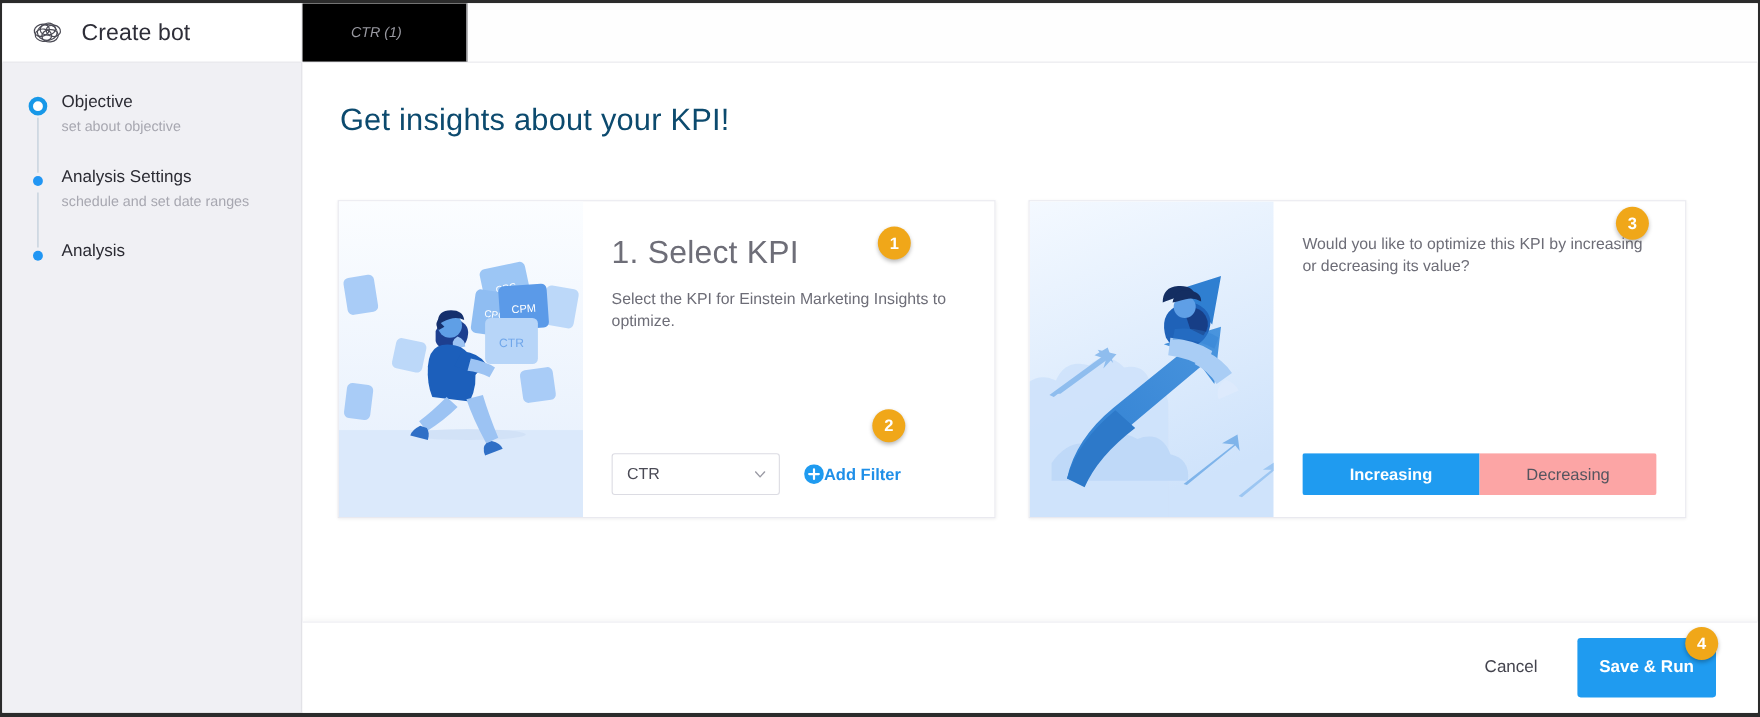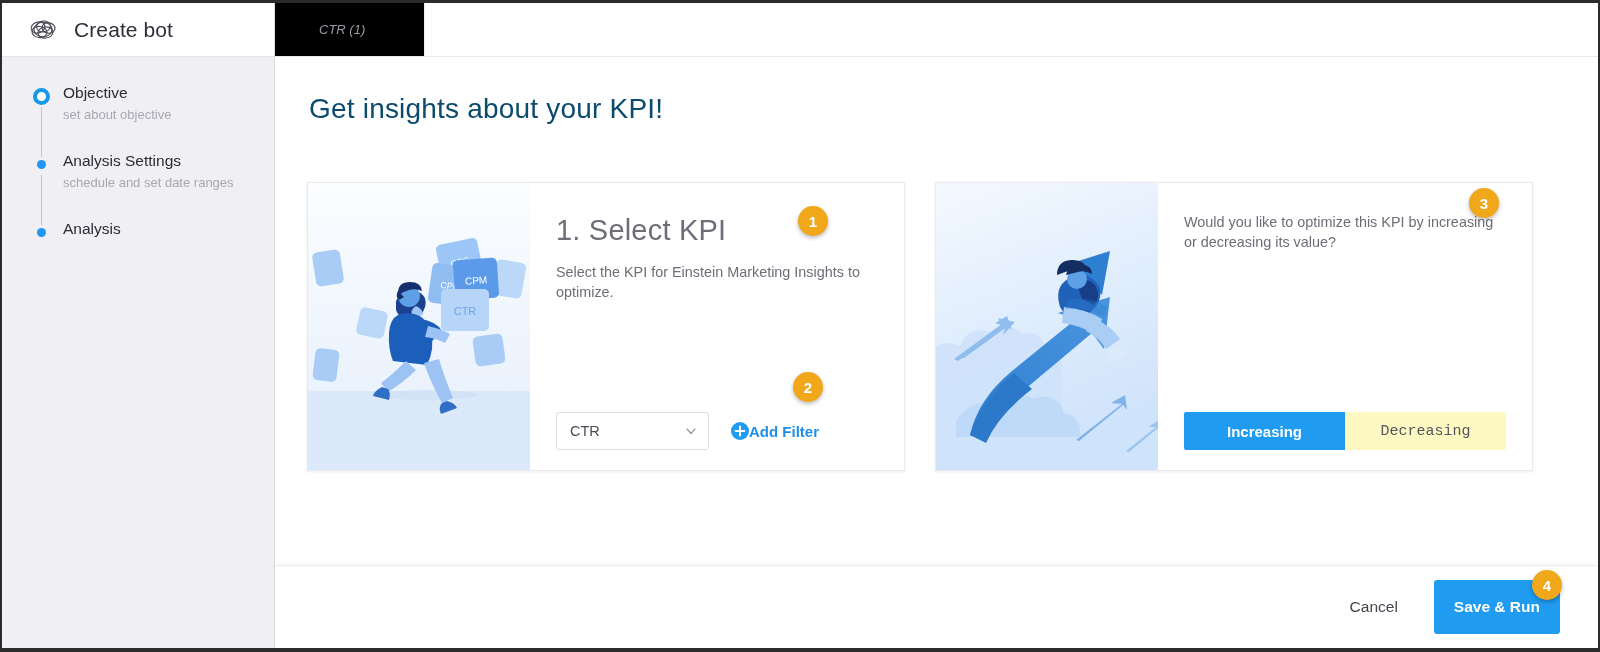--- a/index.html
+++ b/index.html
@@ -40,21 +40,21 @@
     gap: 13px;
   }
   .logo-icon { width: 34px; height: 26px; display:block; flex:0 0 34px; }
   .app-title {
     font-size: 21px;
     color: #2e2e38;
     font-weight: 400;
     letter-spacing: .1px;
   }
   .stepper {
-    padding: 26px 0 0 8px;
+    padding: 26px 0 0 1px;
     position: relative;
   }
   .step {
     position: relative;
     padding-left: 53px;
     min-height: 68px;
   }
   .step:last-child { min-height: 30px; }
   .step-marker {
     position: absolute;
@@ -235,24 +235,23 @@
     justify-content: center;
     font-size: 15px;
     cursor: pointer;
   }
   .toggle-btn.on {
     background: #1f9bf0;
     color: #ffffff;
     font-weight: 700;
   }
   .toggle-btn.off {
-    background: #fef9c3;
+    background: #fca5a5;
     color: #55555f;
     font-weight: 400;
-    font-family: Liberation Mono, monospace;
   }
 
   
   .badge {
     position: absolute;
     width: 30px; height: 30px;
     border-radius: 50%;
     background: #f0a719;
     color: #ffffff;
     font-size: 15px;

